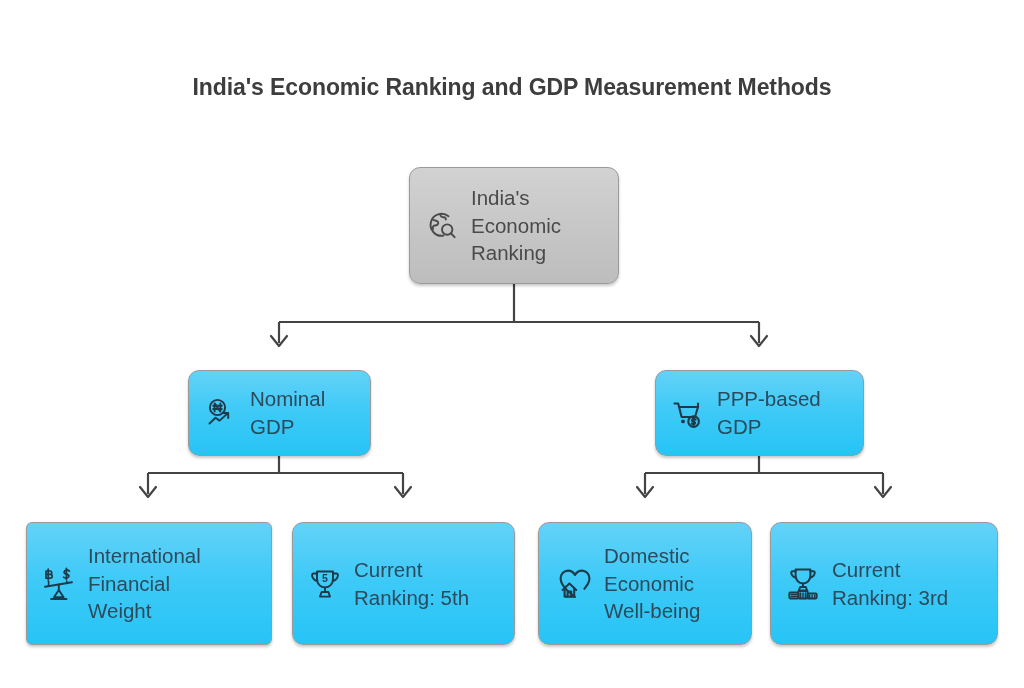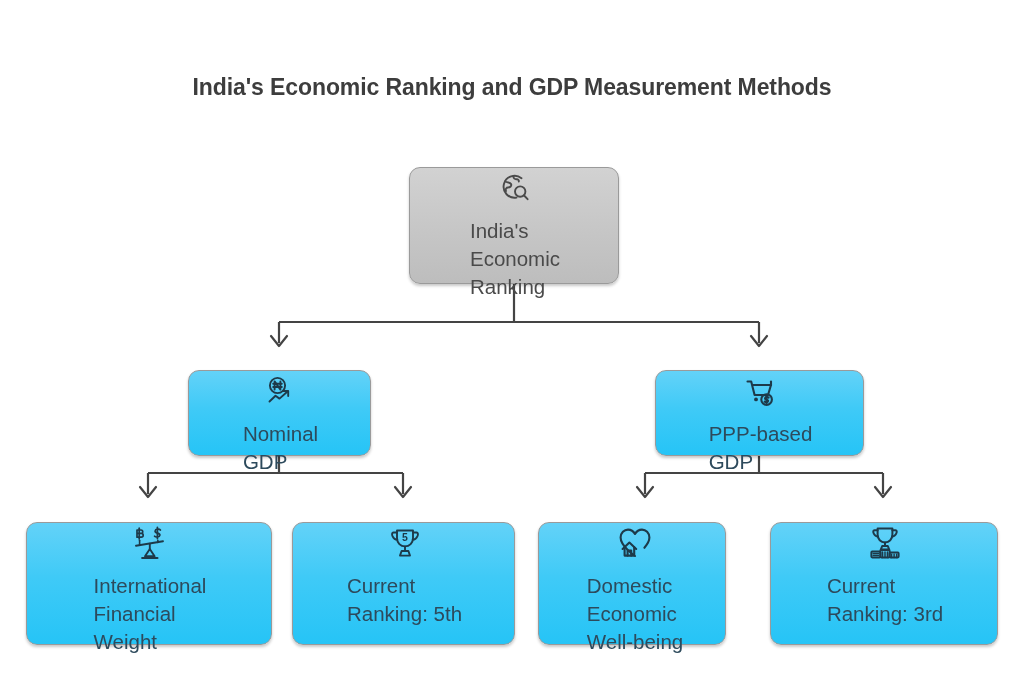--- a/index.html
+++ b/index.html
@@ -44,21 +44,21 @@
   }
 
   
   .node {
     position: absolute;
     box-sizing: border-box;
     border: 1.5px solid #9a9a9a;
     border-radius: 11px;
     box-shadow: 0 2px 3px rgba(0,0,0,0.22);
     display: flex;
-    flex-direction: column;
+    flex-direction: row;
     align-items: center;
     justify-content: flex-start;
     padding: 0 10px 0 12px;
     gap: 9px;
   }
   .node.root {
     background: linear-gradient(180deg, #d2d2d2 0%, #c6c6c6 55%, #bdbdbd 100%);
   }
   .node.blue {
     background: linear-gradient(180deg, #63d2f8 0%, #3fcaf7 45%, #26c4f6 100%);
@@ -82,23 +82,23 @@
     white-space: pre-line;
   }
   .node.root .node-label {
     color: #4a4a4a;
   }
 
   
   #node-root            { left: 409px; top: 167px; width: 210px; height: 117px; }
   #node-nominal         { left: 188px; top: 355px; width: 183px; height: 86px; }
   #node-ppp             { left: 655px; top: 355px; width: 209px; height: 86px; align-items: center; }
-  #node-intl-weight     { left: 26px;  top: 507px; width: 246px; height: 123px; }
+  #node-intl-weight     { left: 26px;  top: 507px; width: 246px; height: 123px; border-radius: 6px; }
   #node-rank-5th        { left: 292px; top: 507px; width: 223px; height: 123px; }
-  #node-domestic        { left: 538px; top: 507px; width: 188px; height: 123px; padding-left: 16px; }
+  #node-domestic        { left: 538px; top: 507px; width: 214px; height: 123px; padding-left: 16px; }
   #node-rank-3rd        { left: 770px; top: 507px; width: 228px; height: 123px; }
 </style>
 </head>
 <body>
 
 <div id="canvas">
 
   <div id="diagram-title">India's Economic Ranking and GDP Measurement Methods</div>
 
   <svg id="connectors" viewBox="0 0 1024 688" width="1024" height="688">

